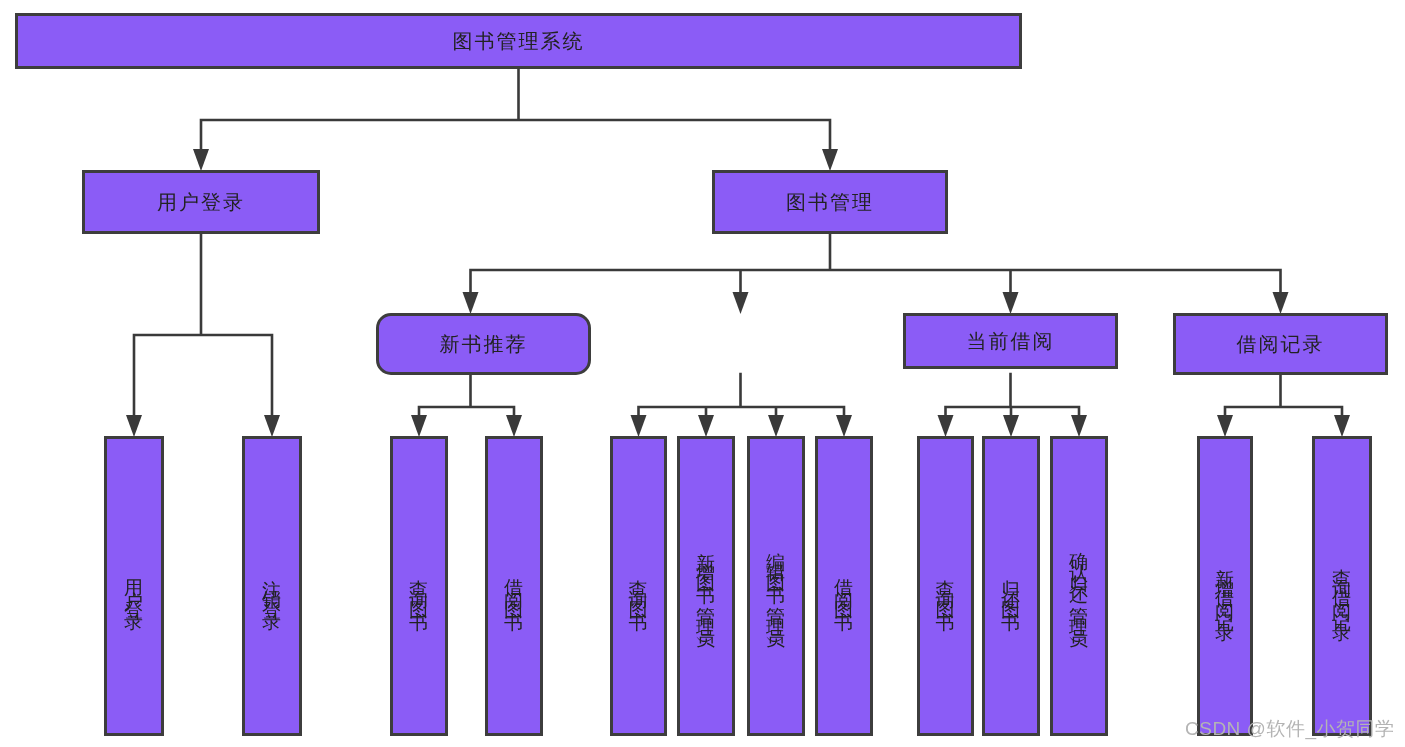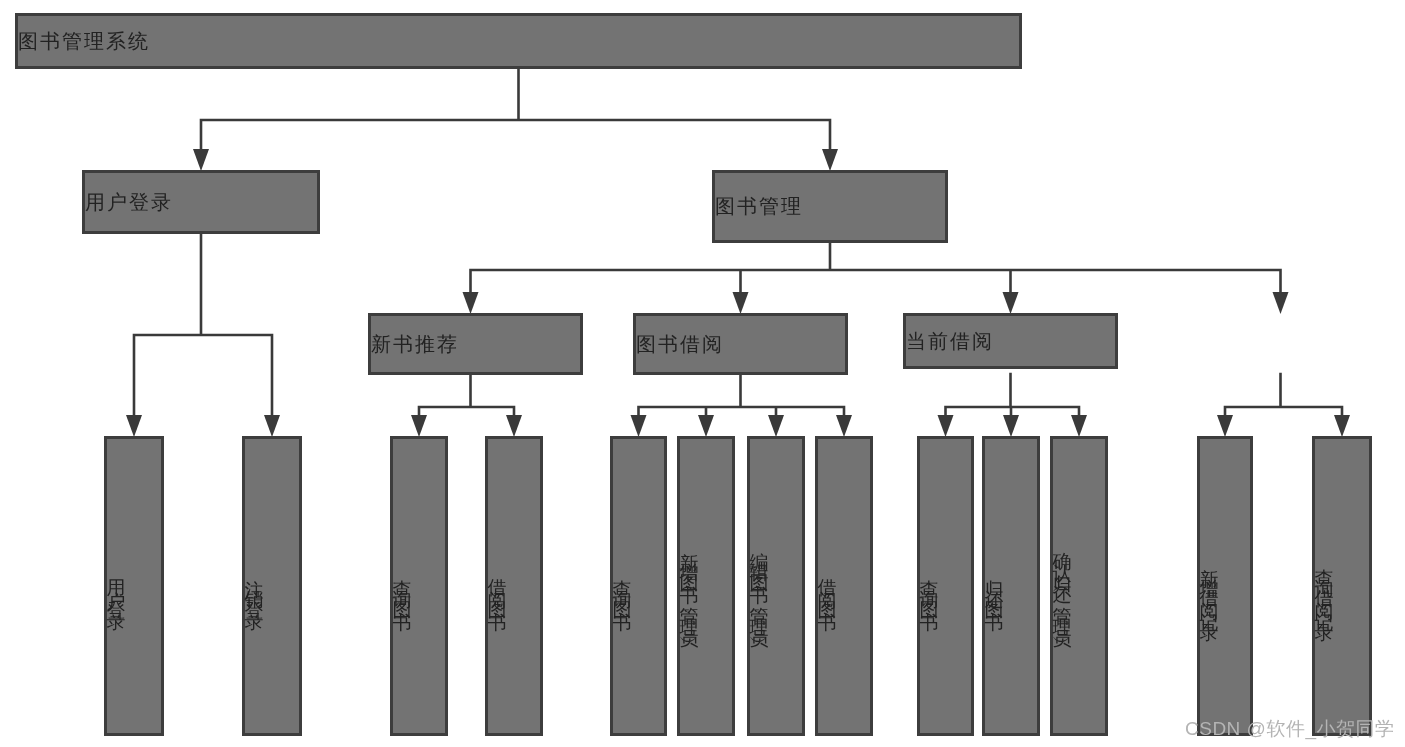--- a/index.html
+++ b/index.html
@@ -19,24 +19,25 @@
     position: absolute;
     left: 0; top: 0;
     width: 1405px;
     height: 747px;
     z-index: 1;
     pointer-events: none;
   }
   .node {
     position: absolute;
     box-sizing: border-box;
-    background: #737373;
+    background: #8b5cf6;
     border: 3px solid #3d3d3d;
     display: flex;
     align-items: center;
+    justify-content: center;
     z-index: 2;
     color: #222222;
   }
   .node .lbl {
     font-size: 20px;
     letter-spacing: 2px;
     white-space: nowrap;
   }
   .node.vertical .lbl {
     writing-mode: vertical-rl;
@@ -89,31 +90,31 @@
       <polygon points="1217,415 1233,415 1225,437" fill="#3a3a3a"></polygon>
       <polygon points="1334,415 1350,415 1342,437" fill="#3a3a3a"></polygon>
     </svg>
   <div id="watermark" style="color: rgb(180, 180, 180);">CSDN @软件_小贺同学</div>
 <div class="node" style="left: 15px; top: 13px; width: 1007px; height: 56px; border-color: rgb(61, 61, 61);">
       <span class="lbl" style="color: rgb(34, 34, 34);">图书管理系统</span>
     </div>
     <div class="node" style="left: 82px; top: 170px; width: 238px; height: 64px; border-color: rgb(61, 61, 61);">
       <span class="lbl" style="color: rgb(34, 34, 34);">用户登录</span>
     </div>
-    <div class="node" style="left: 712px; top: 170px; width: 236px; height: 73px; border-color: rgb(61, 61, 61);">
+    <div class="node" style="left: 712px; top: 170px; width: 236px; height: 64px; border-color: rgb(61, 61, 61);">
       <span class="lbl" style="color: rgb(34, 34, 34);">图书管理</span>
     </div>
-    <div class="node" style="left: 368px; top: 313px; width: 215px; height: 62px; border-color: rgb(61, 61, 61);">
+    <div class="node" style="left: 376px; top: 313px; width: 215px; height: 62px; border-color: rgb(61, 61, 61); border-radius: 15px;">
       <span class="lbl" style="color: rgb(34, 34, 34);">新书推荐</span>
-    </div>
-    <div class="node" style="left: 633px; top: 313px; width: 215px; height: 62px; border-color: rgb(61, 61, 61);">
-      <span class="lbl" style="color: rgb(34, 34, 34);">图书借阅</span>
     </div>
     <div class="node" style="left: 903px; top: 313px; width: 215px; height: 56px; border-color: rgb(61, 61, 61);">
       <span class="lbl" style="color: rgb(34, 34, 34);">当前借阅</span>
+    </div>
+    <div class="node" style="left: 1173px; top: 313px; width: 215px; height: 62px; border-color: rgb(61, 61, 61);">
+      <span class="lbl" style="color: rgb(34, 34, 34);">借阅记录</span>
     </div>
     <div class="node vertical" style="left: 104px; top: 436px; width: 60px; height: 300px; border-color: rgb(61, 61, 61);">
       <span class="lbl" style="color: rgb(34, 34, 34);">用户登录</span>
     </div>
     <div class="node vertical" style="left: 242px; top: 436px; width: 60px; height: 300px; border-color: rgb(61, 61, 61);">
       <span class="lbl" style="color: rgb(34, 34, 34);">注销登录</span>
     </div>
     <div class="node vertical" style="left: 390px; top: 436px; width: 58px; height: 300px; border-color: rgb(61, 61, 61);">
       <span class="lbl" style="color: rgb(34, 34, 34);">查询图书</span>
     </div>

